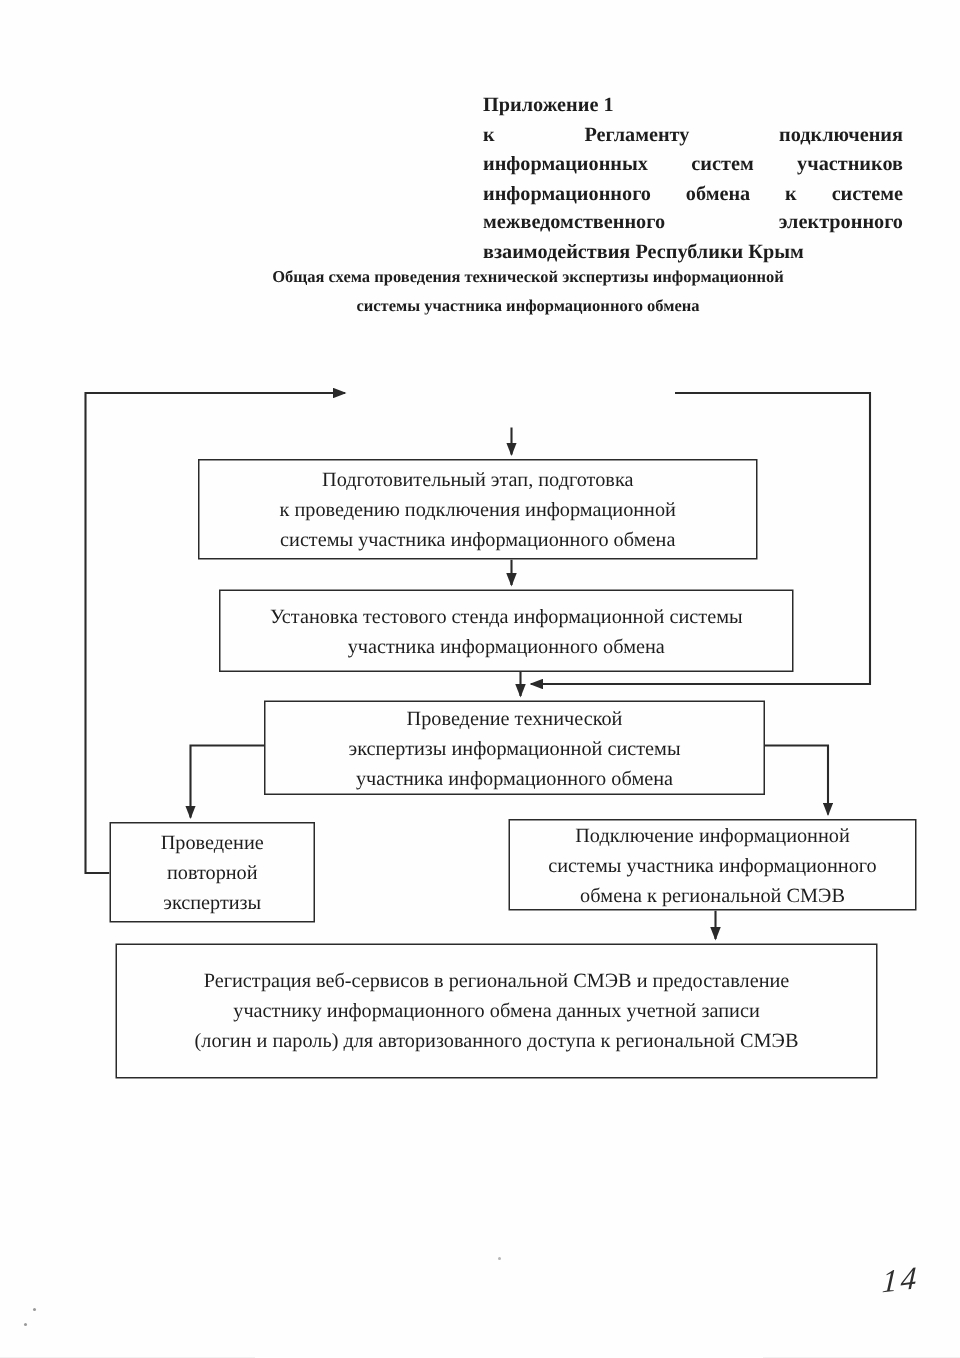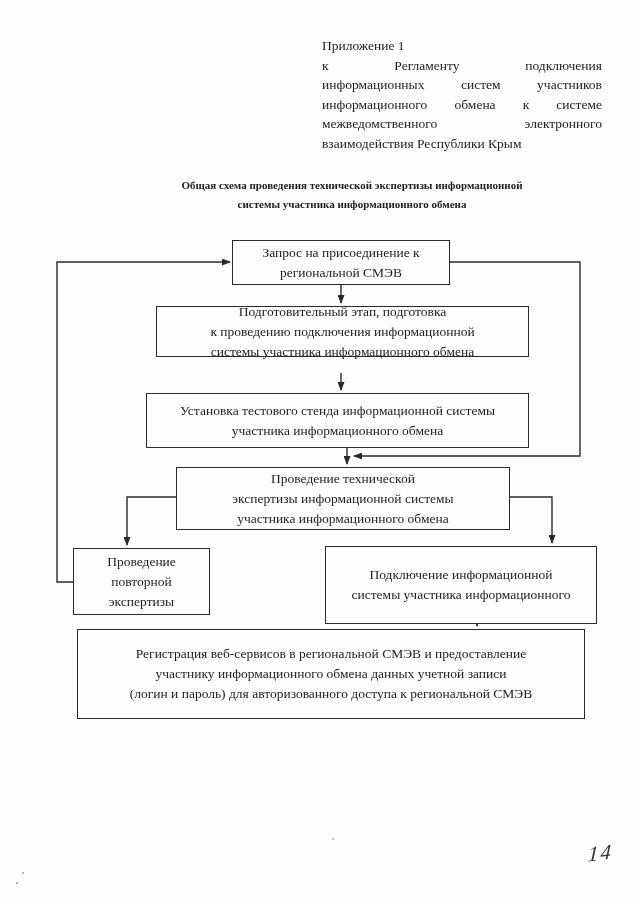--- a/index.html
+++ b/index.html
@@ -7,22 +7,22 @@
     position:relative;
     width:640px;height:905px;
     margin:0 auto;
     background:#fefefe;
     font-family:"Liberation Serif","DejaVu Serif",serif;
     color:#1d1d1d;
     overflow:hidden;
   }
   
   #appendix{
-    position:absolute;left:322px;top:36px;width:280px;
-    font-size:13.5px;line-height:19.5px;
+    position:absolute;left:322px;top:60px;width:280px;
+    font-size:13.5px;line-height:19.5px;font-weight:bold;
   }
   #appendix .line{white-space:normal;}
   #appendix .just{text-align:justify;text-align-last:justify;}
   
   #title{
     position:absolute;left:64px;top:176px;width:576px;
     text-align:center;font-weight:bold;font-size:11px;line-height:19px;
   }
   #title .line{white-space:nowrap;}
   
@@ -76,26 +76,22 @@
     <path d="M 73 582 H 57 V 262 H 230" marker-end="url(#ah)"></path>
     <path d="M 341 285 V 303" marker-end="url(#ah)"></path>
     <path d="M 341 373 V 390" marker-end="url(#ah)"></path>
     <path d="M 347 448 V 464" marker-end="url(#ah)"></path>
     <path d="M 450 262 H 580 V 456 H 354" marker-end="url(#ah)"></path>
     <path d="M 176 497 H 127 V 545" marker-end="url(#ah)"></path>
     <path d="M 510 497 H 552 V 543" marker-end="url(#ah)"></path>
     <path d="M 477 607 V 626" marker-end="url(#ah)"></path>
   </svg>
 
-  <div class="node" style="left:232px;top:240px;width:218px;height:45px">
-    <div class="nl">Запрос на присоединение к</div>
-    <div class="nl">региональной СМЭВ</div>
-  </div>
 
-  <div class="node" style="left:156px;top:306px;width:373px;height:51px">
+  <div class="node" style="left:132px;top:306px;width:373px;height:67px">
     <div class="nl">Подготовительный этап, подготовка</div>
     <div class="nl">к проведению подключения информационной</div>
     <div class="nl">системы участника информационного обмена</div>
   </div>
 
   <div class="node" style="left:146px;top:393px;width:383px;height:55px">
     <div class="nl">Установка тестового стенда информационной системы</div>
     <div class="nl">участника информационного обмена</div>
   </div>
 
@@ -104,23 +100,24 @@
     <div class="nl">экспертизы информационной системы</div>
     <div class="nl">участника информационного обмена</div>
   </div>
 
   <div class="node" style="left:73px;top:548px;width:137px;height:67px">
     <div class="nl">Проведение</div>
     <div class="nl">повторной</div>
     <div class="nl">экспертизы</div>
   </div>
 
-  <div class="node" style="left:325px;top:546px;width:272px;height:78px">
+  <div class="node" style="left:339px;top:546px;width:272px;height:61px">
     <div class="nl">Подключение информационной</div>
     <div class="nl">системы участника информационного</div>
+    <div class="nl">обмена к региональной СМЭВ</div>
   </div>
 
   <div class="node" style="left:77px;top:629px;width:508px;height:90px">
     <div class="nl">Регистрация веб-сервисов в региональной СМЭВ и предоставление</div>
     <div class="nl">участнику информационного обмена данных учетной записи</div>
     <div class="nl">(логин и пароль) для авторизованного доступа к региональной СМЭВ</div>
   </div>
 
   <div id="pagenum">14</div>
 

